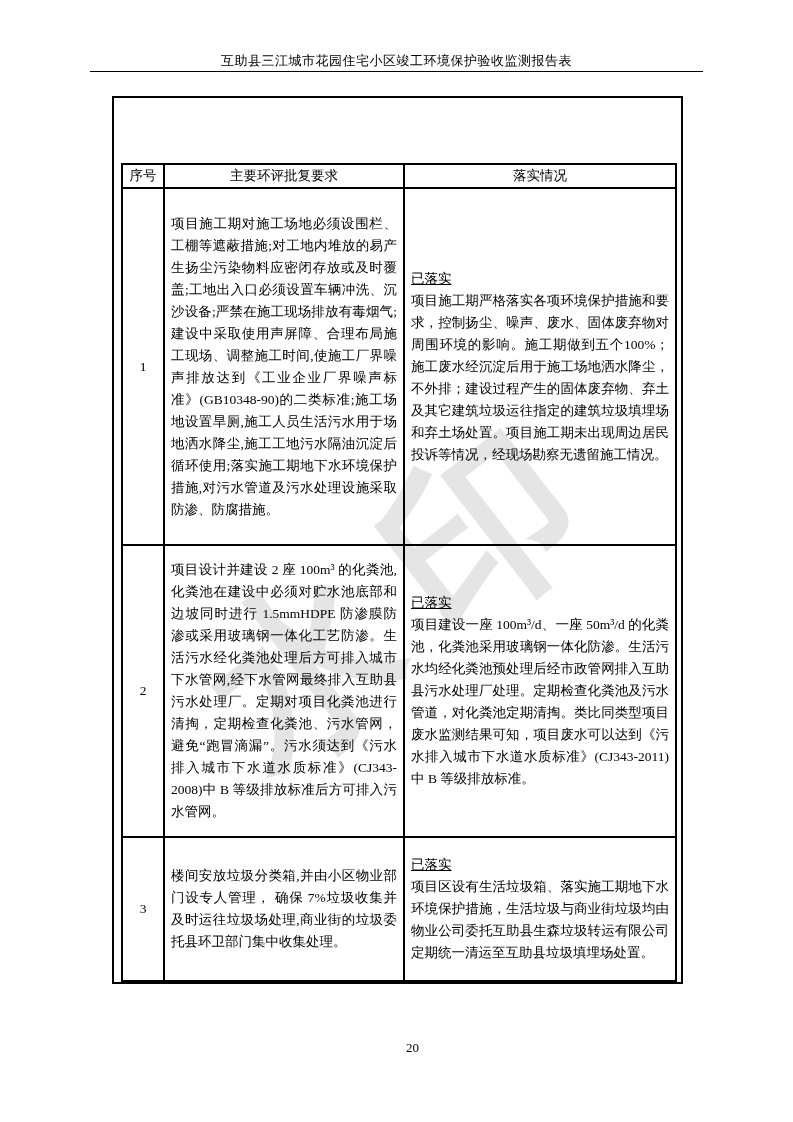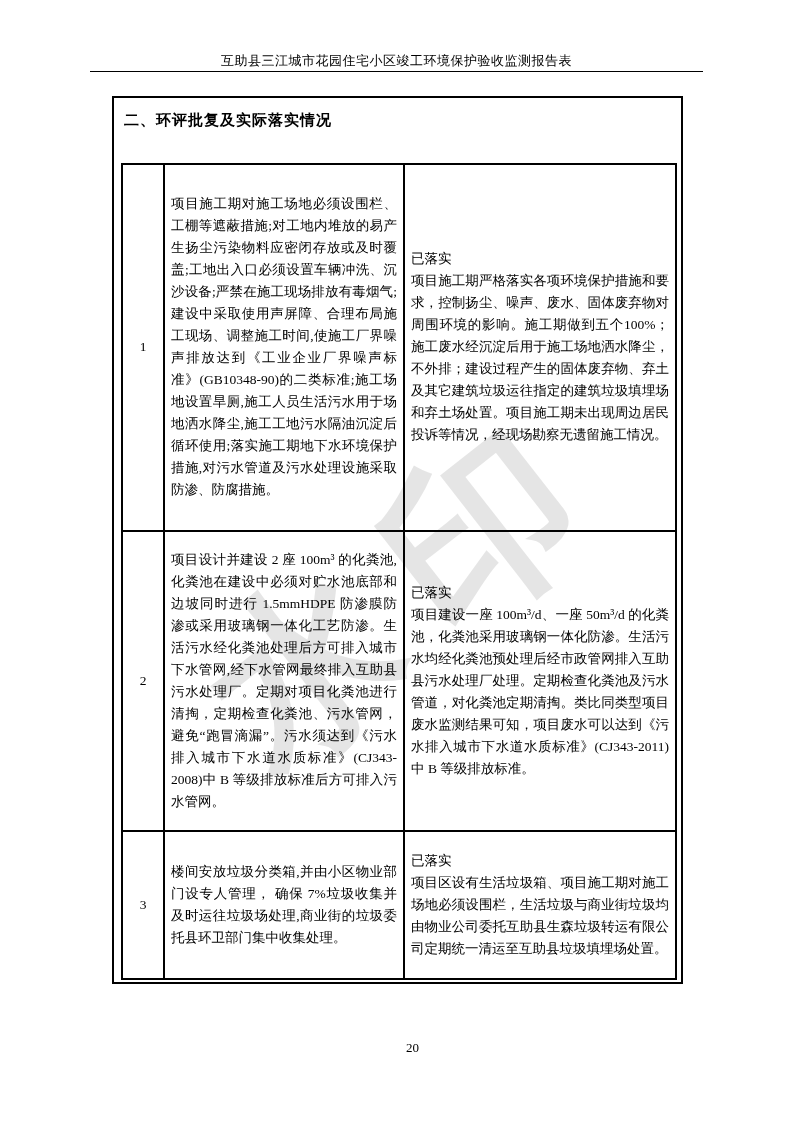--- a/index.html
+++ b/index.html
@@ -43,47 +43,51 @@
     border:2px solid #000;font-weight:normal;
     font-size:13.5px;line-height:22px;vertical-align:middle;
     padding:6px 6px;overflow:hidden;
   }
   col.c-no{width:42px;}
   col.c-req{width:240px;}
   col.c-impl{width:272px;}
   tr.head-row th{height:20px;text-align:center;padding:1px 2px;line-height:18px;}
   td.cell-no{text-align:center;font-size:13px;}
   td.cell-text{text-align:justify;}
-  .impl-status{margin-bottom:0;}
+  .impl-status{margin-bottom:0;text-decoration:underline;}
   .r1{height:357px;}
   .r2{height:292px;}
   .r3{height:144px;}
   .page-number{
     position:absolute;top:1040px;left:16px;width:100%;text-align:center;
     font-size:13px;
   }
 </style>
 </head>
 <body>
 
 <div class="header-title">互助县三江城市花园住宅小区竣工环境保护验收监测报告表</div>
 <div class="header-rule"></div>
 
 <div class="watermark">水印</div>
 
 <div class="frame">
-  <div class="section-heading">二、环评批复及实际落实情况</div>
 
   <table class="review">
     <colgroup>
         <col class="c-no">
         <col class="c-req">
         <col class="c-impl">
       </colgroup>
     <tbody>
+        <tr class="head-row">
+      <th>序号</th>
+      <th>主要环评批复要求</th>
+      <th>落实情况</th>
+    </tr>
     <tr class="r1">
       <td class="cell-no">1</td>
       <td class="cell-text">项目施工期对施工场地必须设围栏、工棚等遮蔽措施;对工地内堆放的易产生扬尘污染物料应密闭存放或及时覆盖;工地出入口必须设置车辆冲洗、沉沙设备;严禁在施工现场排放有毒烟气; 建设中采取使用声屏障、合理布局施工现场、调整施工时间,使施工厂界噪声排放达到《工业企业厂界噪声标准》(GB10348-90)的二类标准;施工场地设置旱厕,施工人员生活污水用于场地洒水降尘,施工工地污水隔油沉淀后循环使用;落实施工期地下水环境保护措施,对污水管道及污水处理设施采取防渗、防腐措施。</td>
       <td class="cell-text">
         <div class="impl-status">已落实</div>
         <div>项目施工期严格落实各项环境保护措施和要求，控制扬尘、噪声、废水、固体废弃物对周围环境的影响。施工期做到五个100%；施工废水经沉淀后用于施工场地洒水降尘，不外排；建设过程产生的固体废弃物、弃土及其它建筑垃圾运往指定的建筑垃圾填埋场和弃土场处置。项目施工期未出现周边居民投诉等情况，经现场勘察无遗留施工情况。</div>
       </td>
     </tr>
     <tr class="r2">
       <td class="cell-no">2</td>
@@ -91,20 +95,20 @@
       <td class="cell-text">
         <div class="impl-status">已落实</div>
         <div>项目建设一座 100m³/d、一座 50m³/d 的化粪池，化粪池采用玻璃钢一体化防渗。生活污水均经化粪池预处理后经市政管网排入互助县污水处理厂处理。定期检查化粪池及污水管道，对化粪池定期清掏。类比同类型项目废水监测结果可知，项目废水可以达到《污水排入城市下水道水质标准》(CJ343-2011)中 B 等级排放标准。</div>
       </td>
     </tr>
     <tr class="r3">
       <td class="cell-no">3</td>
       <td class="cell-text">楼间安放垃圾分类箱,并由小区物业部门设专人管理， 确保 7%垃圾收集并及时运往垃圾场处理,商业街的垃圾委托县环卫部门集中收集处理。</td>
       <td class="cell-text">
         <div class="impl-status">已落实</div>
-        <div>项目区设有生活垃圾箱、项目施工期对施工场地必须设围栏，生活垃圾与商业街垃圾均由物业公司委托互助县生森垃圾转运有限公司定期统一清运至互助县垃圾填埋场处置。</div>
+        <div>项目区设有生活垃圾箱、落实施工期地下水环境保护措施，生活垃圾与商业街垃圾均由物业公司委托互助县生森垃圾转运有限公司定期统一清运至互助县垃圾填埋场处置。</div>
       </td>
     </tr>
   </tbody>
     </table>
 </div>
 
 <div class="page-number">20</div>
 
 </body></html>

